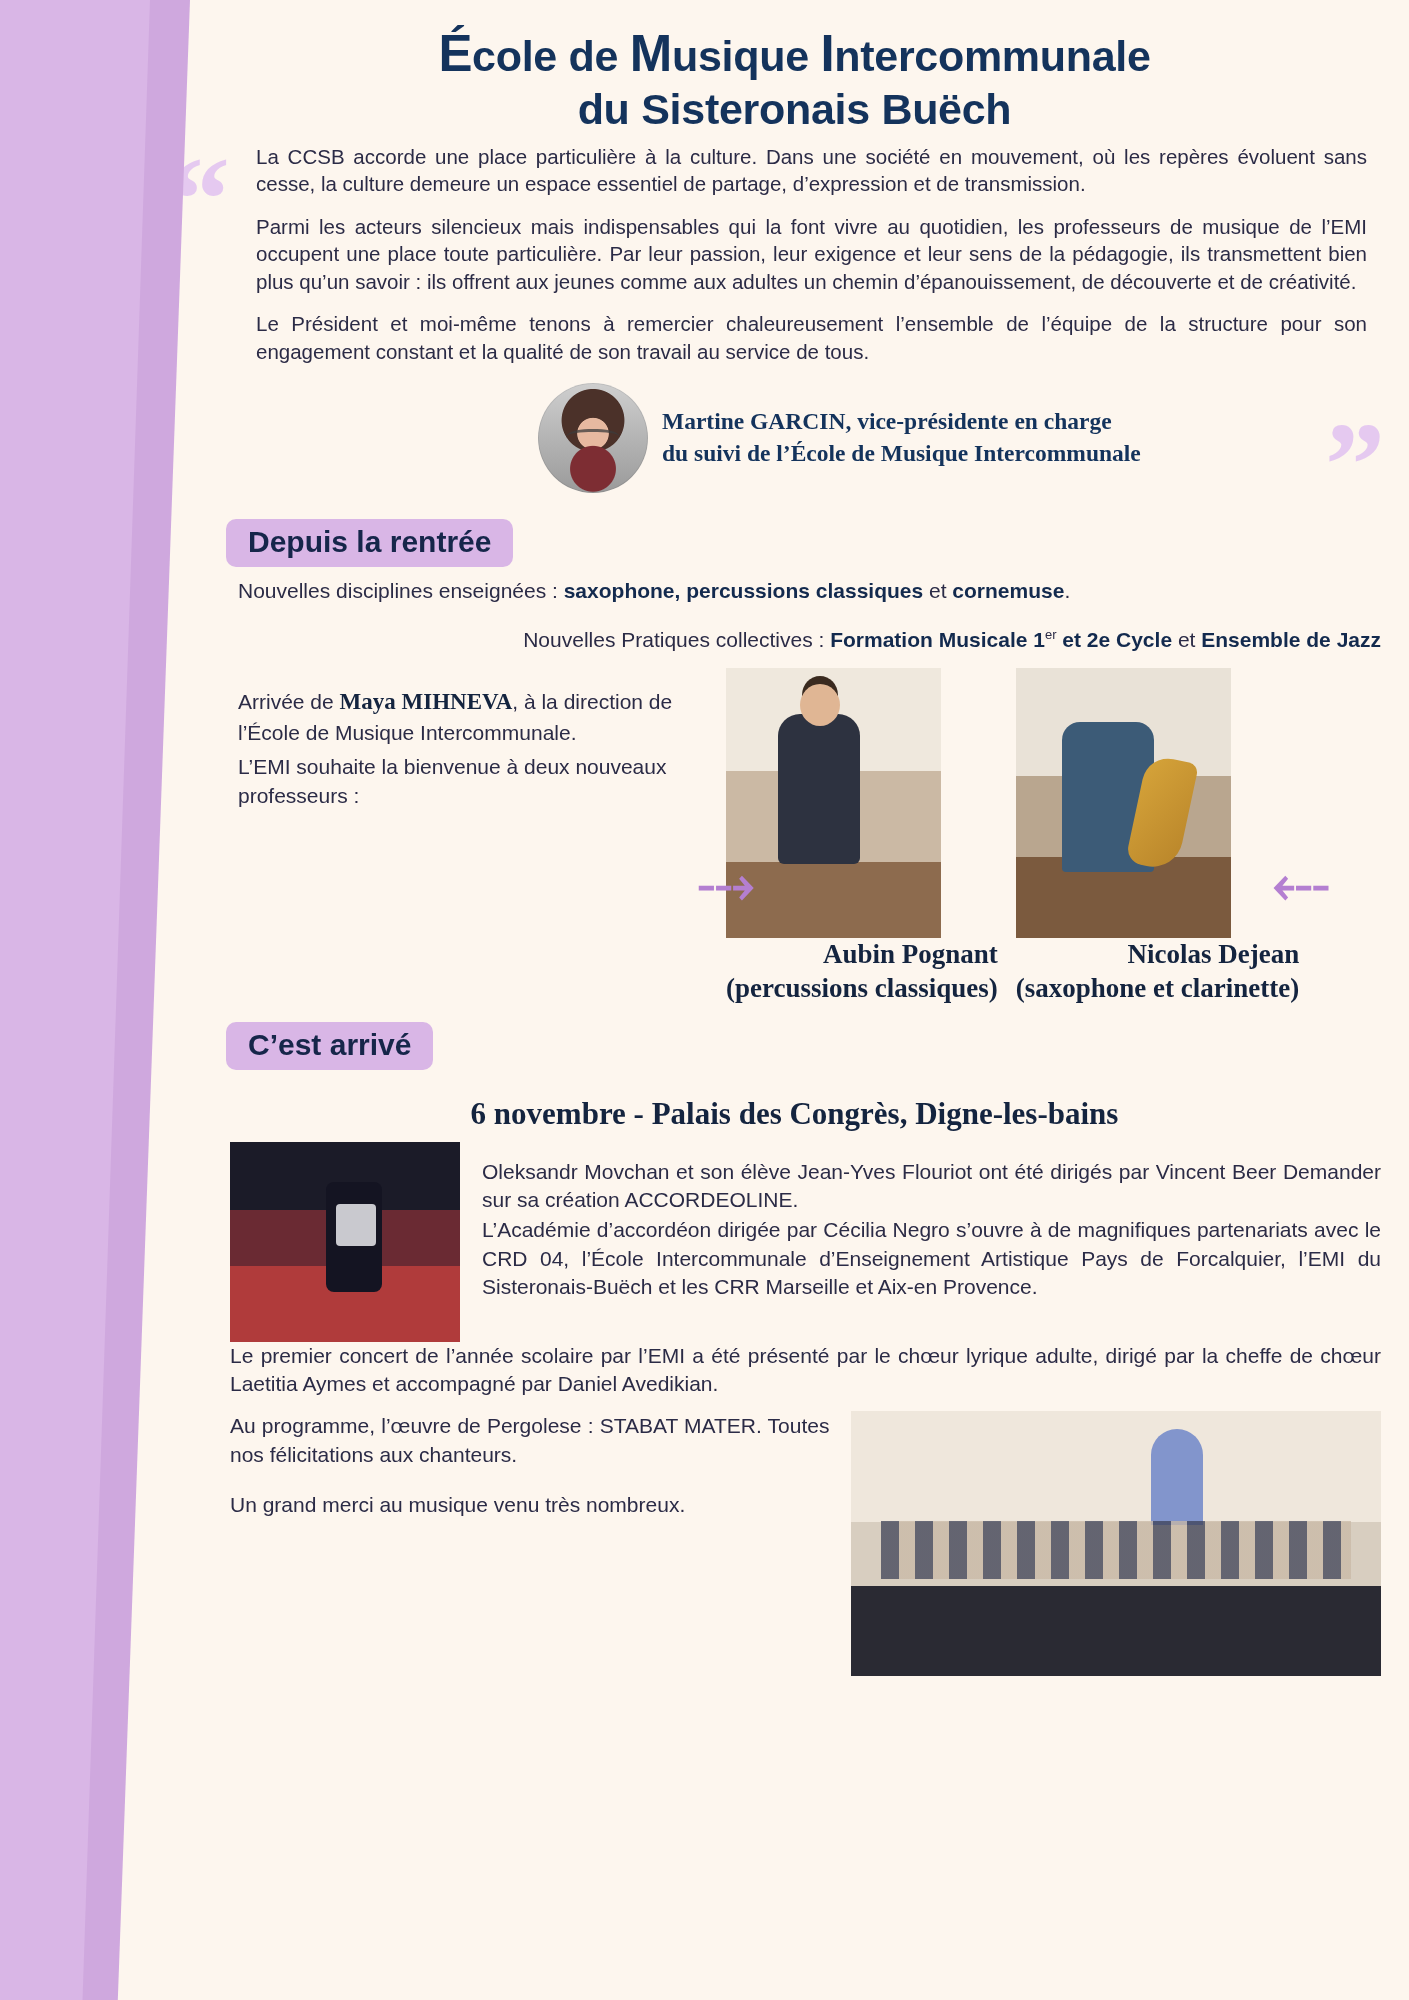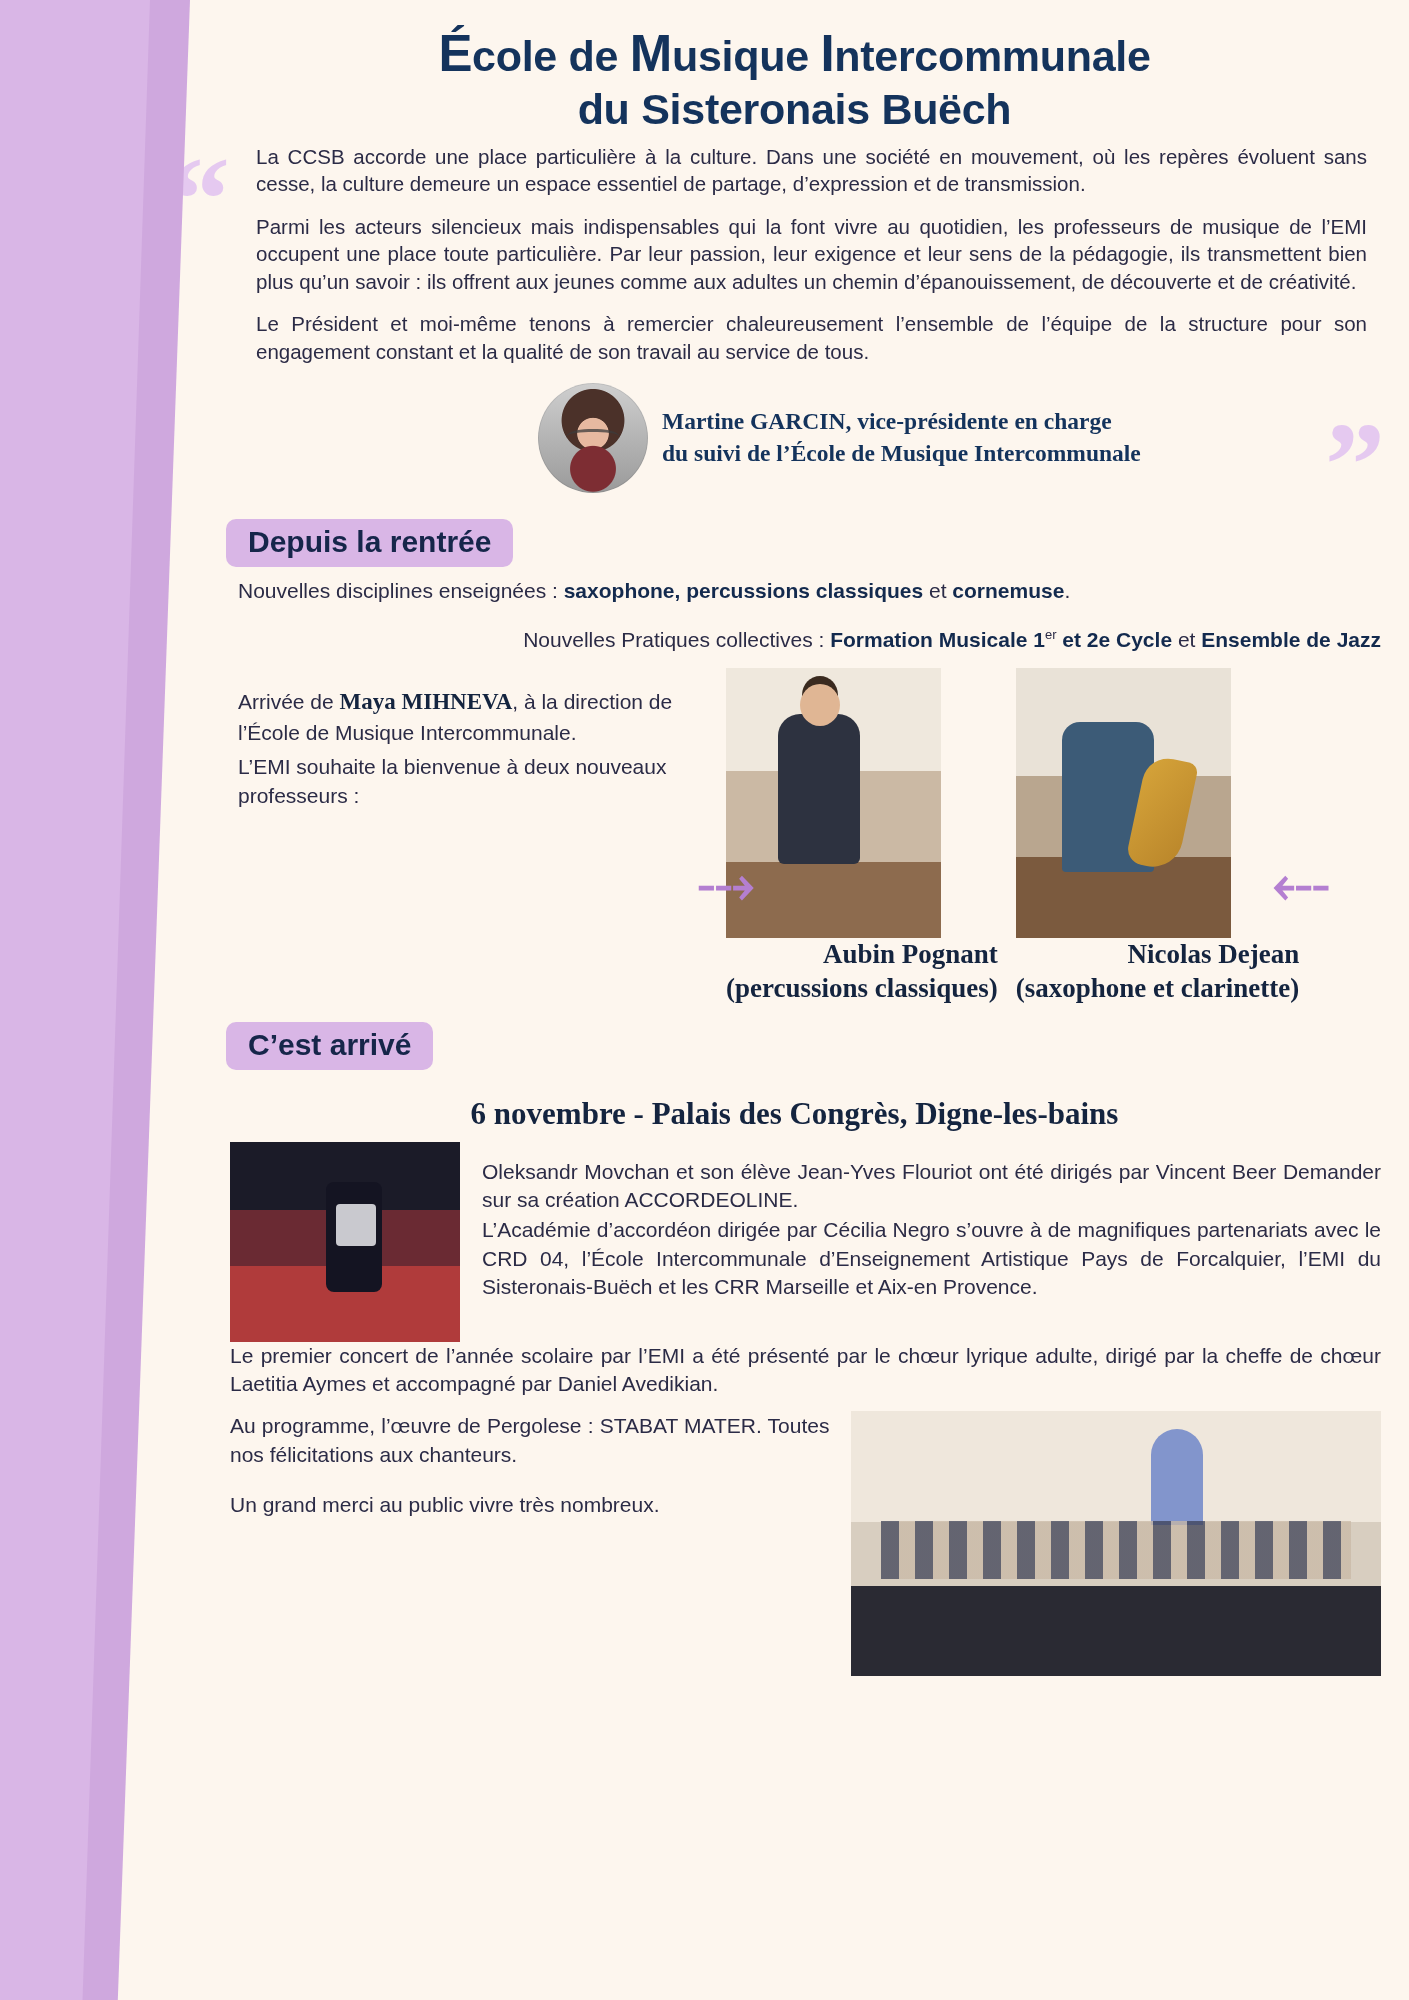--- a/index.html
+++ b/index.html
@@ -363,18 +363,18 @@
   </div>
 
 
   <div class="body-text" style="margin-left:22px; text-align:justify;">
     <span>Le premier concert de l’année scolaire par l’EMI a été présenté par le chœur lyrique adulte, dirigé par la cheffe de chœur Laetitia Aymes et accompagné par Daniel Avedikian.</span>
   </div>
 
   <div id="concert-block">
     <div id="concert-left">
       <p>Au programme, l’œuvre de Pergolese : STABAT MATER. Toutes nos félicitations aux chanteurs.</p>
-      <p>Un grand merci au public vivre très nombreux.</p>
+      <p>Un grand merci au musique venu très nombreux.</p>
     </div>
     <div id="photo-choeur"></div>
   </div>
 
 </div>
 
 </body></html>

